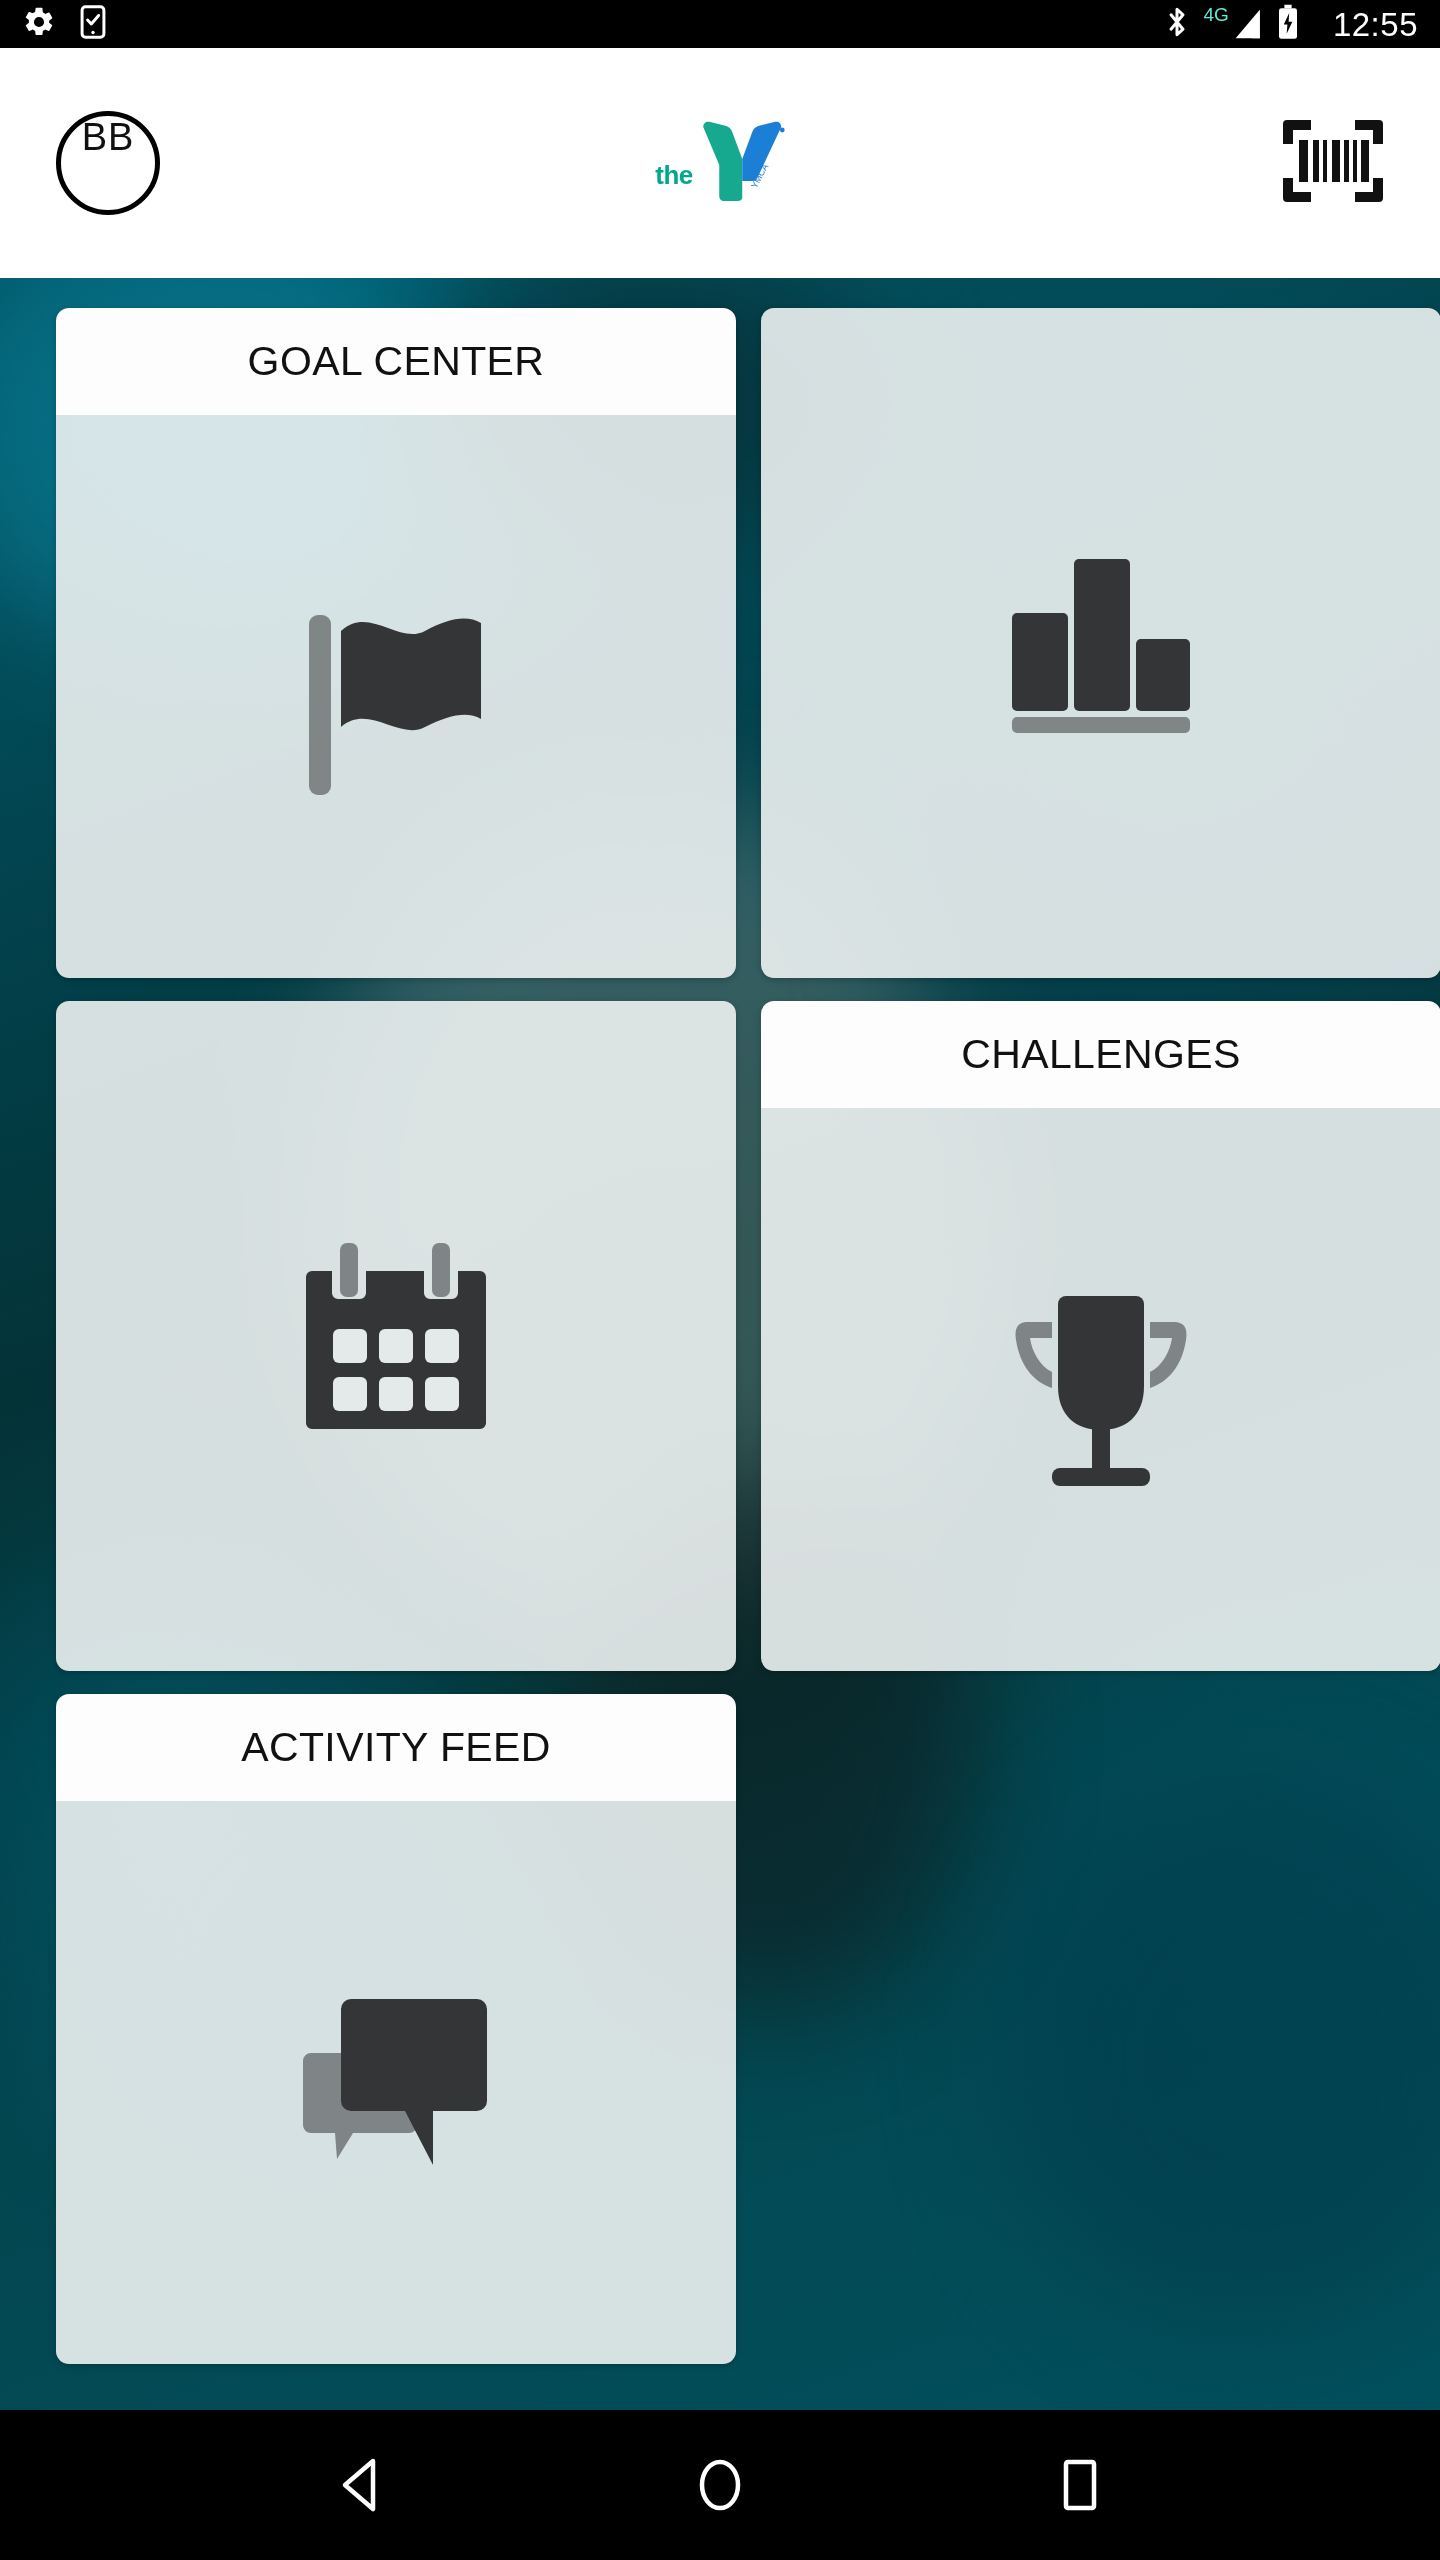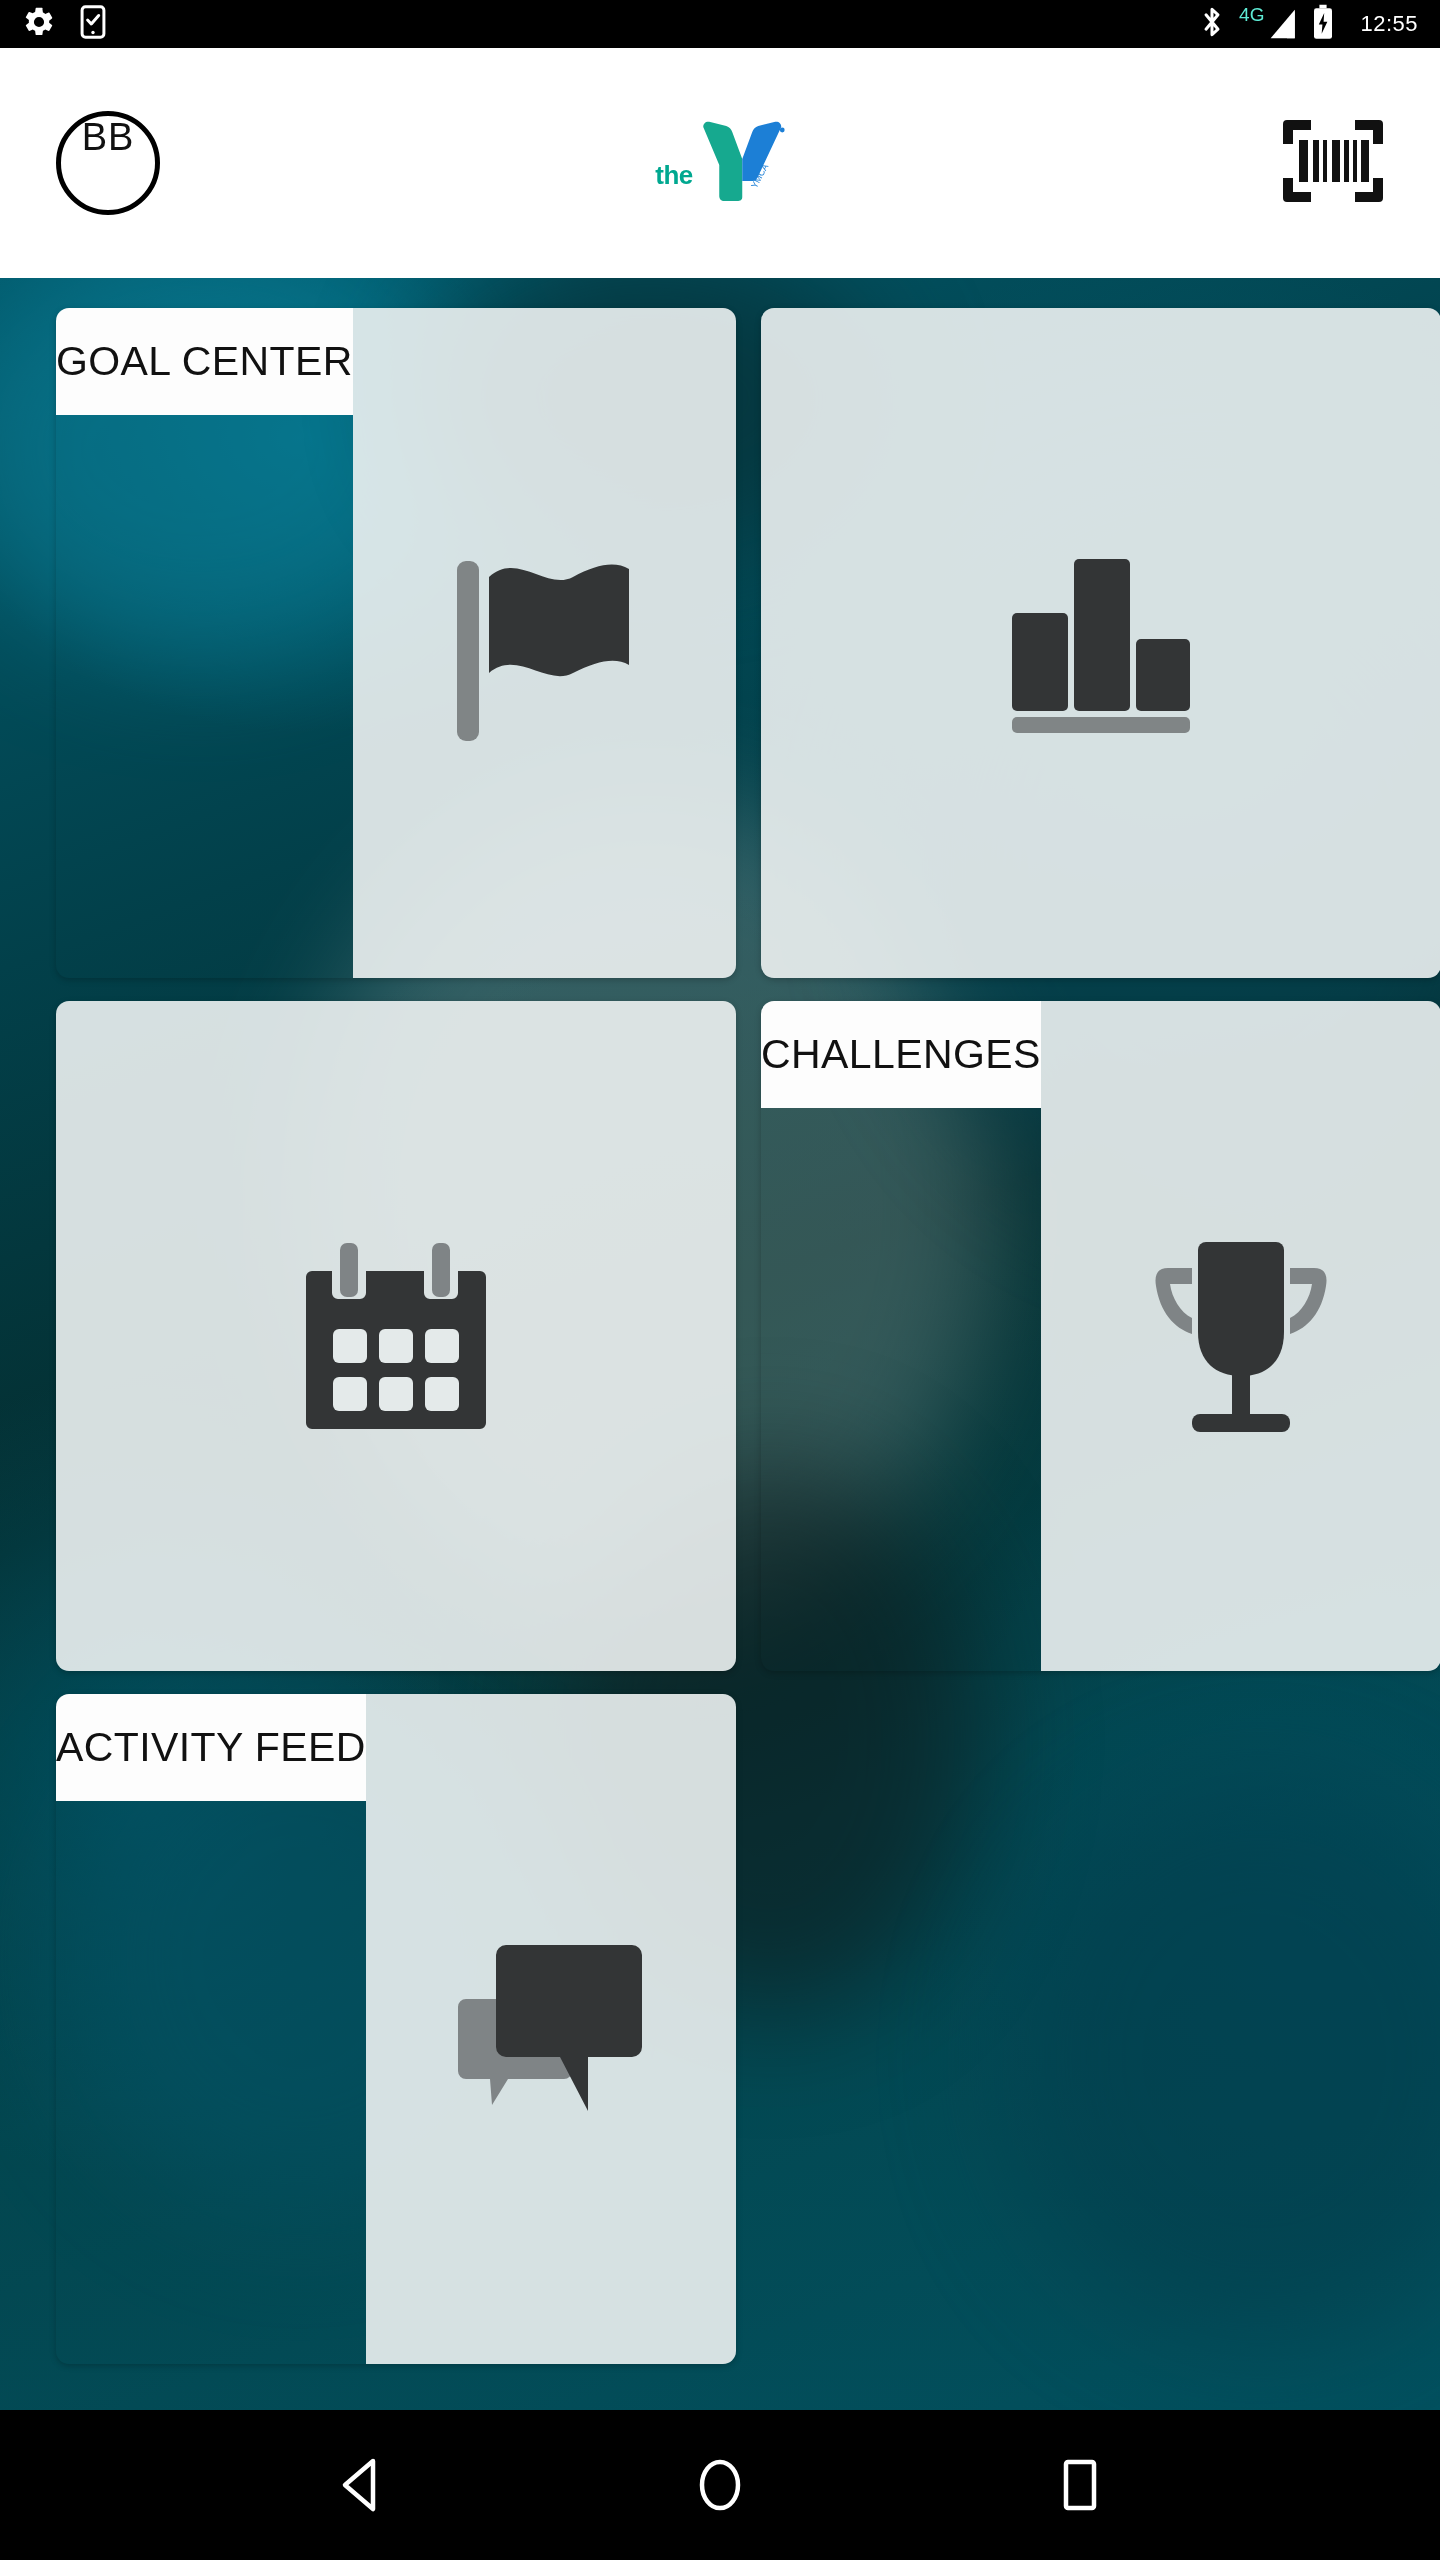--- a/index.html
+++ b/index.html
@@ -13,22 +13,22 @@
 
   
   .statusbar {
     position:absolute; top:0; left:0; width:1440px; height:48px;
     background:#000; display:flex; align-items:center;
     padding:0 22px;
   }
   .sb-left { display:flex; align-items:center; gap:22px; }
   .sb-right { margin-left:auto; display:flex; align-items:center; gap:14px; }
   .sb-clock {
-    color:#fff; font-size:22px; font-weight:400; letter-spacing:0.5px;
-    margin-left:12px; line-height:1;
+    color:#fff; font-size:33px; font-weight:400; letter-spacing:0.5px;
+    margin-left:20px; line-height:1;
   }
   .sb-icon { display:block; }
 
   
   .appbar {
     position:absolute; top:48px; left:0; width:1440px; height:230px;
     background:#ffffff; display:flex; align-items:center;
   }
   .avatar {
     position:absolute; left:56px; top:50%; transform:translateY(-50%);
@@ -77,21 +77,21 @@
   .grid {
     position:absolute; top:308px; left:56px;
     width:1336px;
     display:grid;
     grid-template-columns:680px 680px;
     grid-template-rows:670px 670px 670px;
     column-gap:25px; row-gap:23px;
   }
   .card {
     border-radius:13px; overflow:hidden;
-    display:flex; flex-direction:row;
+    display:flex; flex-direction:column;
     box-shadow:0 2px 6px rgba(0,0,0,0.22);
   }
   .card-head {
     height:107px; background:#fdfdfd;
     display:flex; align-items:center; justify-content:center;
   }
   .card-title {
     font-size:41px; color:#111; letter-spacing:0.4px; font-weight:400;
     white-space:nowrap;
   }

